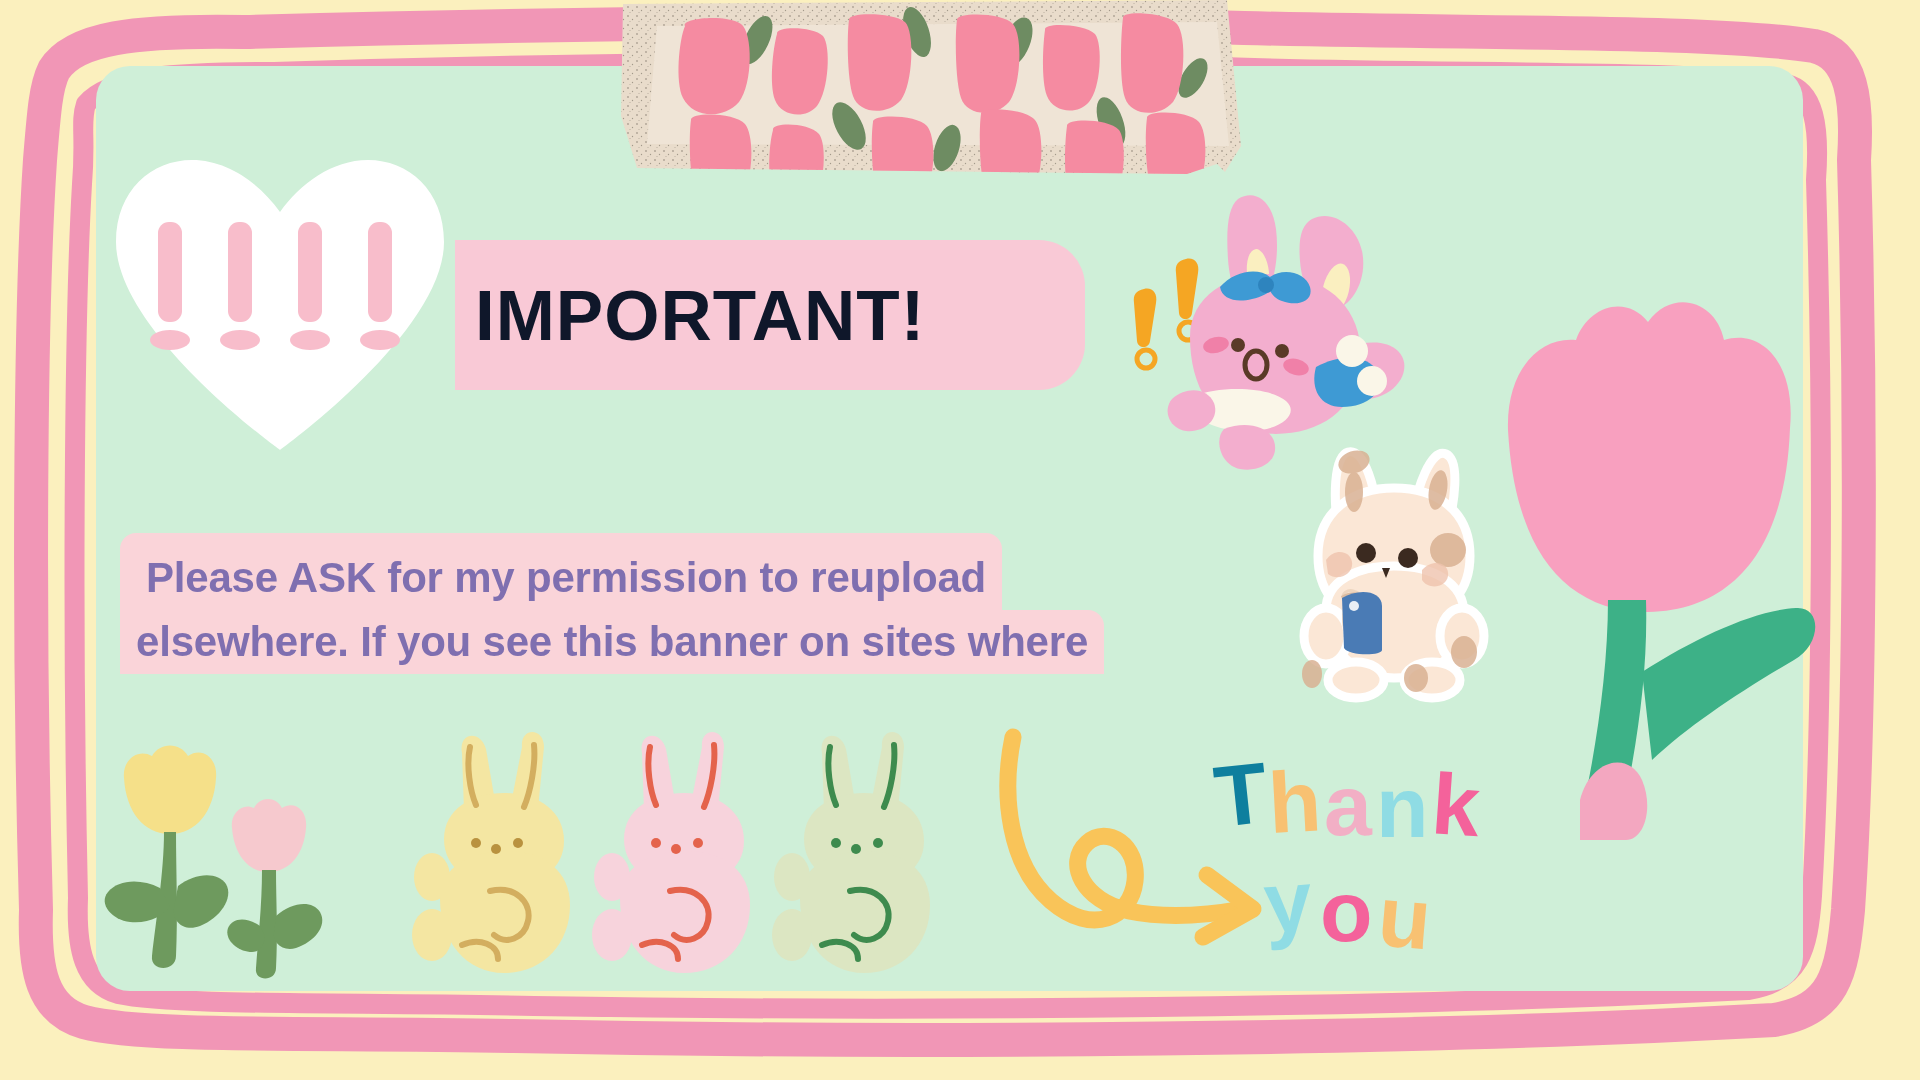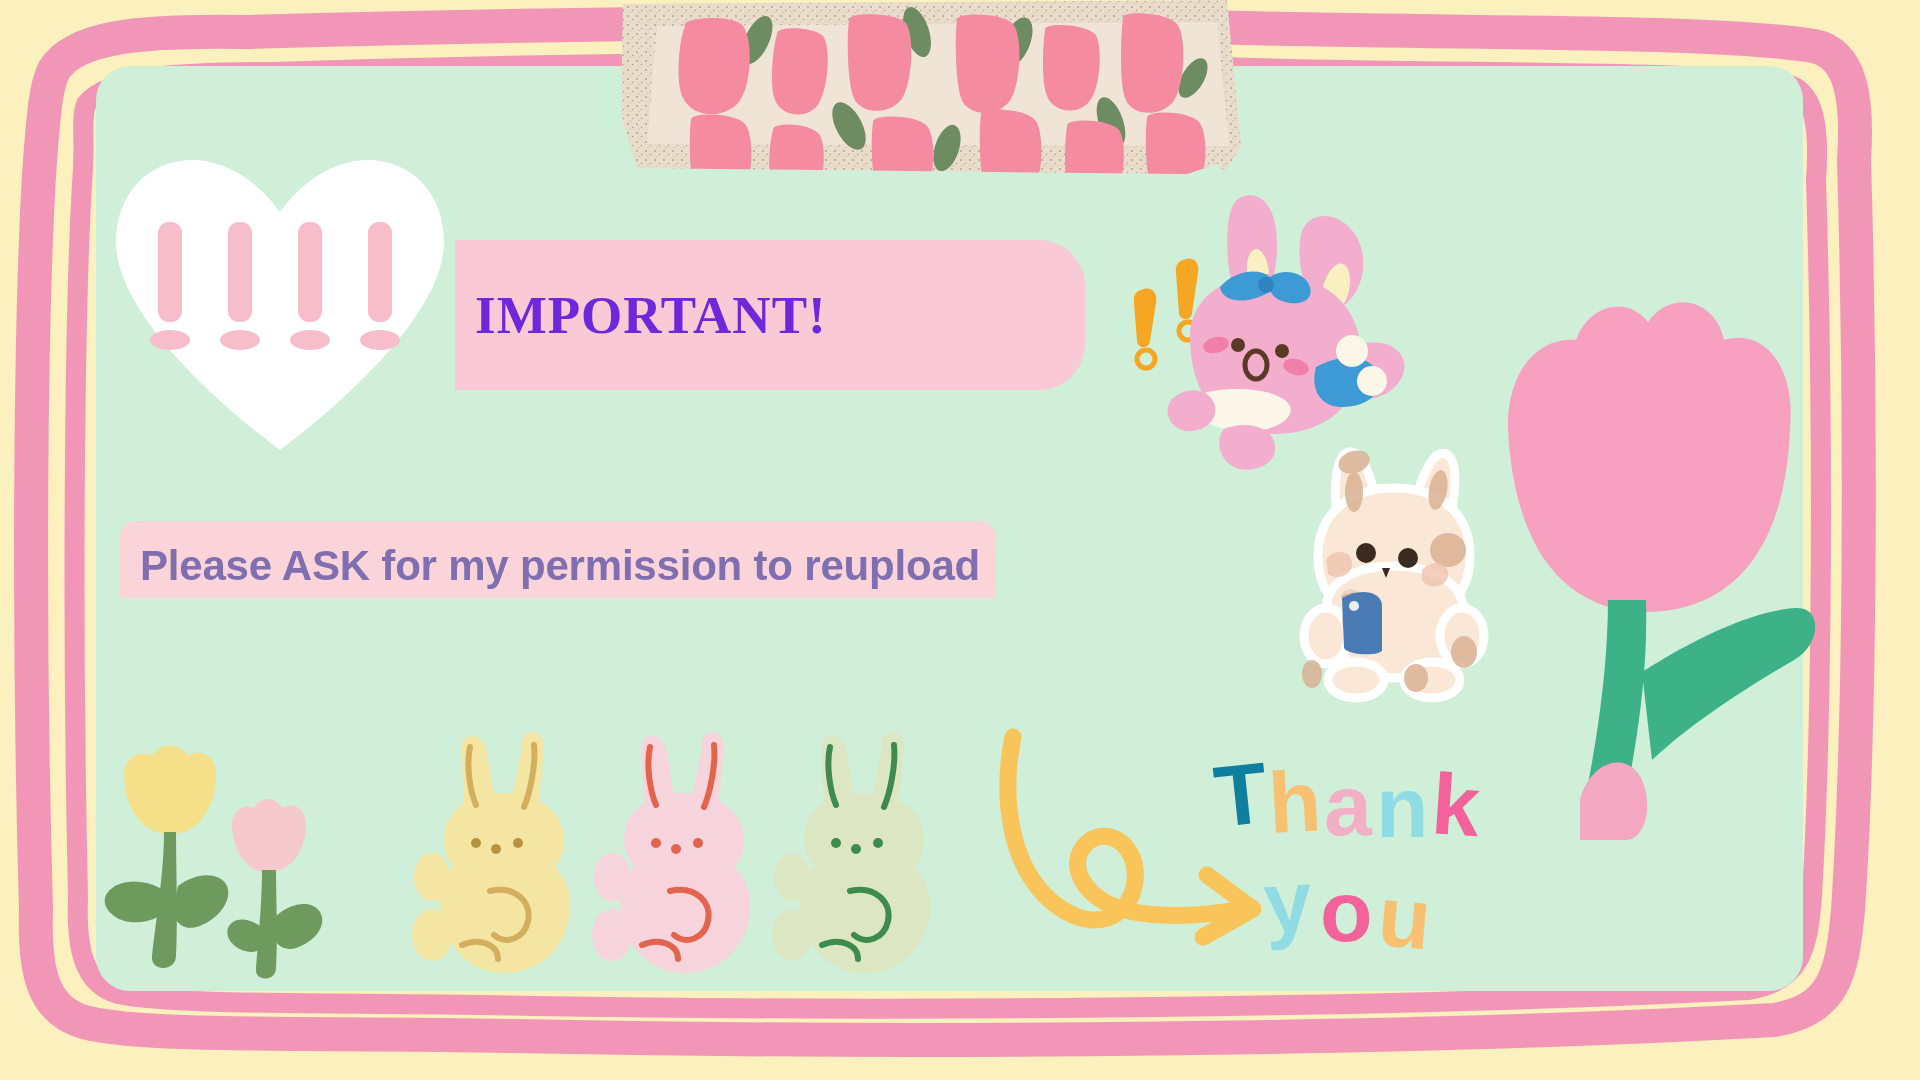--- a/index.html
+++ b/index.html
@@ -50,25 +50,25 @@
     left: 455px; top: 240px;
     width: 630px; height: 150px;
     background: #F9C9D6;
     border-radius: 0 46px 46px 0;
     display: flex;
     align-items: center;
     z-index: 18;
   }
   .important-text {
     margin-left: 20px;
-    font-size: 53px;
+    font-size: 71px;
     font-weight: bold;
     letter-spacing: 1px;
-    color: #6d28d9;
-    font-family: Liberation Serif, serif;
+    color: #0f172a;
+    font-family: Liberation Sans, sans-serif;
     line-height: 1;
   }
 
   
   .body-block {
     position: absolute;
     left: 120px; top: 521px;
     z-index: 18;
   }
   .body-line {
@@ -76,21 +76,21 @@
     background: #FAD4D9;
     color: #7F6FB0;
     font-weight: bold;
     font-size: 42px;
     line-height: 58px;
     padding: 3px 16px 3px 16px;
     font-family: "Liberation Sans", sans-serif;
     width: max-content;
     letter-spacing: -0.2px;
   }
-  .body-line.l1 { border-radius: 16px 16px 0 0; padding-top: 16px; padding-left: 20px; }
+  .body-line.l1 { border-radius: 16px 16px 0 0; padding-top: 16px; padding-left: 26px; margin-top: 12px; }
   .body-line.l2 { border-radius: 0 16px 0 0; }
   .body-line.l3 { border-radius: 0 16px 16px 16px; padding-bottom: 18px; }
   .emoji { font-size: 40px; }
 
   
   .flying-bunny { position:absolute; left:1120px; top:185px; width:300px; height:300px; z-index: 20; }
   .sitting-bunny { position:absolute; left:1282px; top:440px; width:225px; height:260px; z-index: 22; }
   .big-tulip { position:absolute; left:1430px; top:240px; width:400px; height:600px; z-index: 12; }
   .small-tulips { position:absolute; left:96px; top:740px; width:260px; height:250px; z-index: 16; }
   .cookies { position:absolute; left:398px; top:735px; width:560px; height:260px; z-index: 16; }
@@ -191,20 +191,21 @@
     </g>
   </svg>
 </div>
 
 <div class="important-band">
   <span class="important-text">IMPORTANT!</span>
 </div>
 
 <div class="body-block">
   <span class="body-line l1"> Please ASK for my permission to reupload</span>
+  <span class="body-line l2">elsewhere. If you see this banner on sites where</span>
 </div>
 
 <div class="flying-bunny">
   <svg viewBox="0 0 300 300" width="300" height="300">
     <g fill="#F5A623">
       <path d="M66,74 C74,72 80,78 78,88 L72,128 C71,136 60,136 59,128 L56,88 C55,79 58,76 66,74 Z"></path>
       <circle cx="68" cy="146" r="9" fill="none" stroke="#F5A623" stroke-width="5"></circle>
       <path d="M24,104 C32,102 38,108 36,118 L30,156 C29,164 18,164 17,156 L14,118 C13,109 16,106 24,104 Z"></path>
       <circle cx="26" cy="174" r="9" fill="none" stroke="#F5A623" stroke-width="5"></circle>
     </g>

